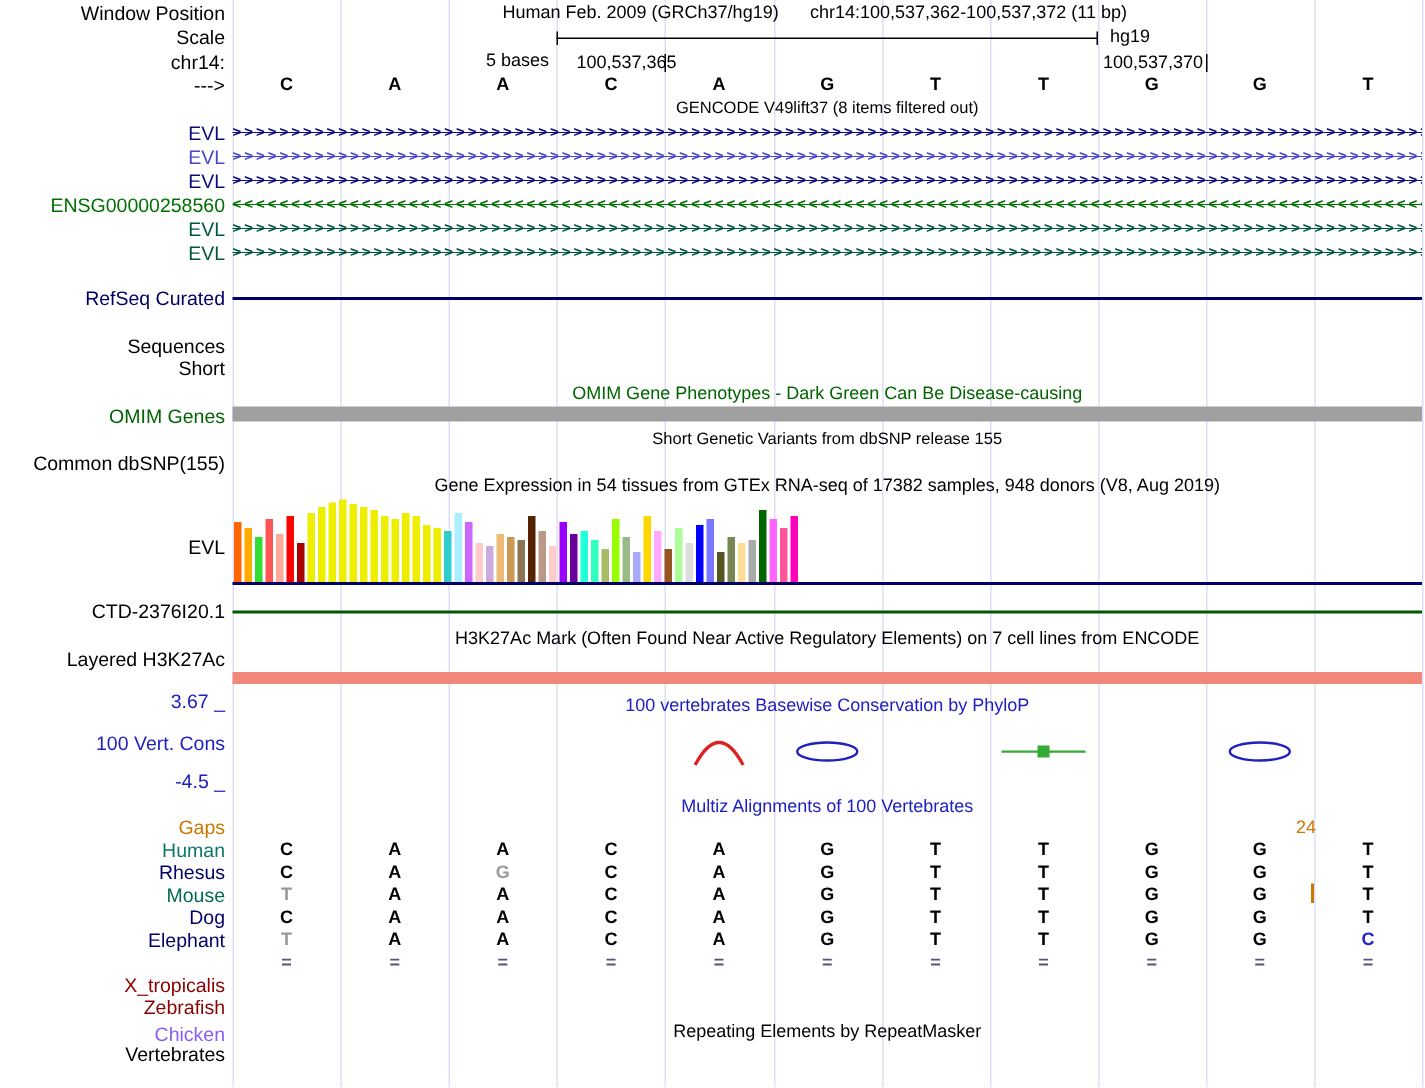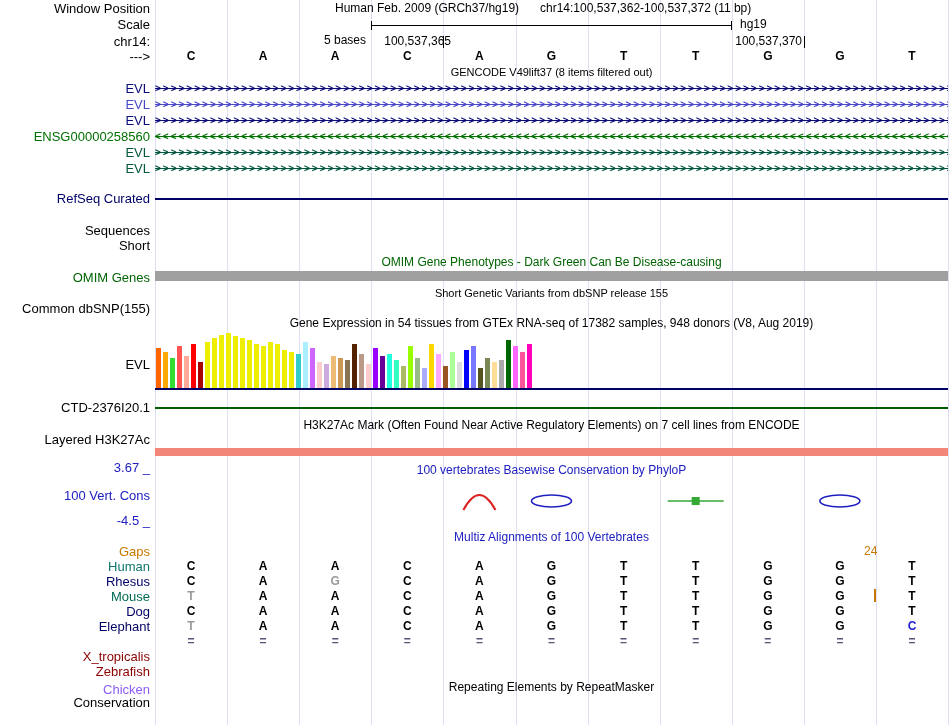--- a/index.html
+++ b/index.html
@@ -257,15 +257,15 @@
       <span class="baseletter" style="left: 623.6px; top: 635px; color: rgb(85, 85, 119);">=</span>
       <span class="baseletter" style="left: 695.7px; top: 635px; color: rgb(85, 85, 119);">=</span>
       <span class="baseletter" style="left: 767.8px; top: 635px; color: rgb(85, 85, 119);">=</span>
       <span class="baseletter" style="left: 839.9px; top: 635px; color: rgb(85, 85, 119);">=</span>
       <span class="baseletter" style="left: 912px; top: 635px; color: rgb(85, 85, 119);">=</span>
       <div class="lbl" style="top: 650px; color: rgb(139, 0, 0);">X_tropicalis</div>
       <div class="lbl" style="top: 665px; color: rgb(139, 0, 0);">Zebrafish</div>
     </div>
 
   <div class="ctitle" style="top:681px">Repeating Elements by RepeatMasker</div>
-  <div class="lbl" style="top:696px">Conservation</div>
+  <div class="lbl" style="top:696px">Vertebrates</div>
 
 </div>
 
 </body></html>

